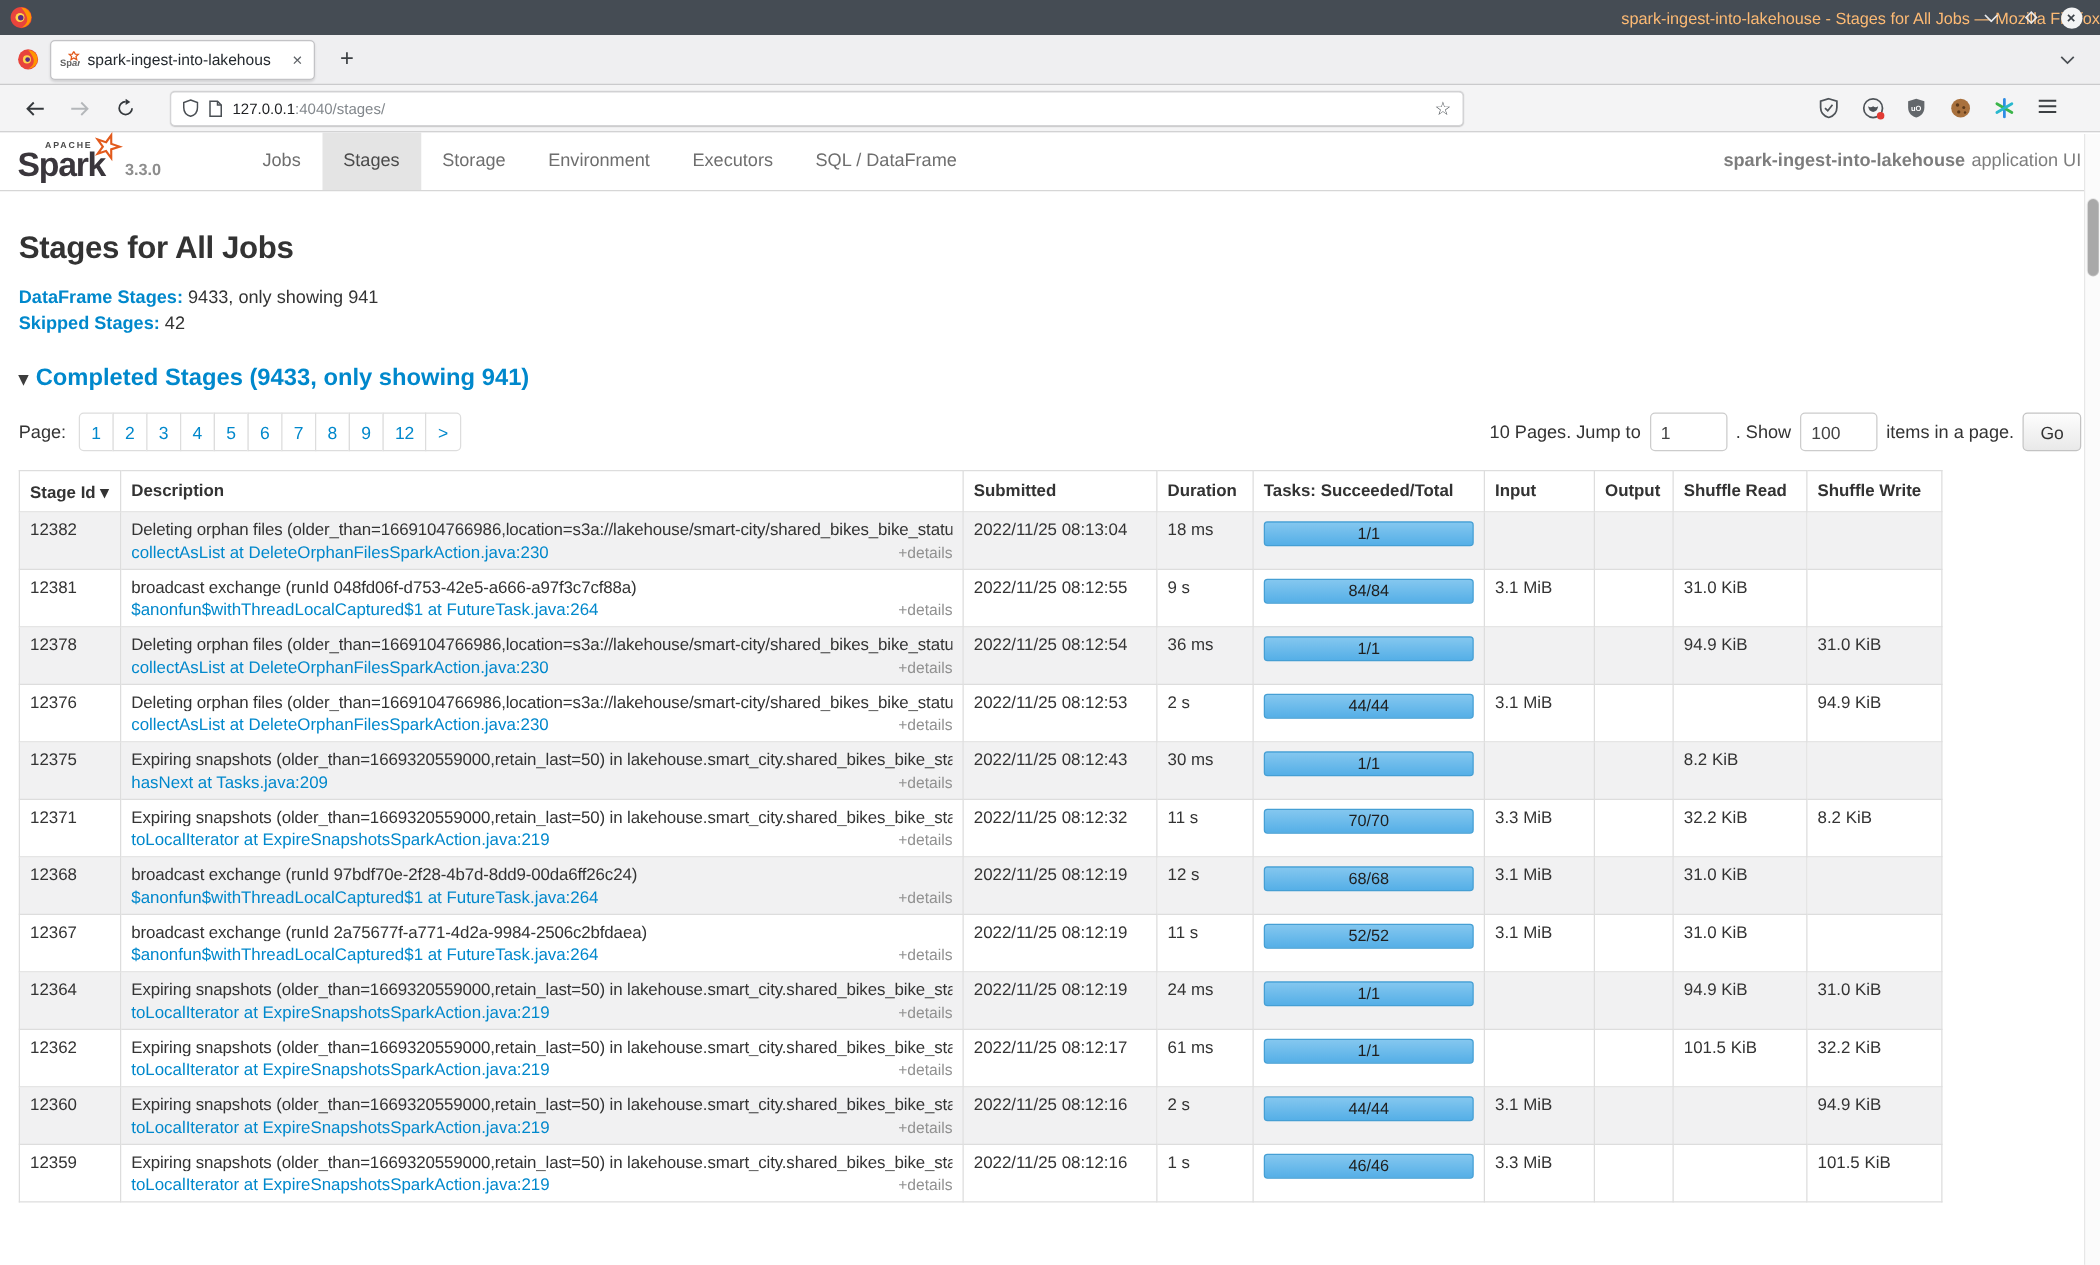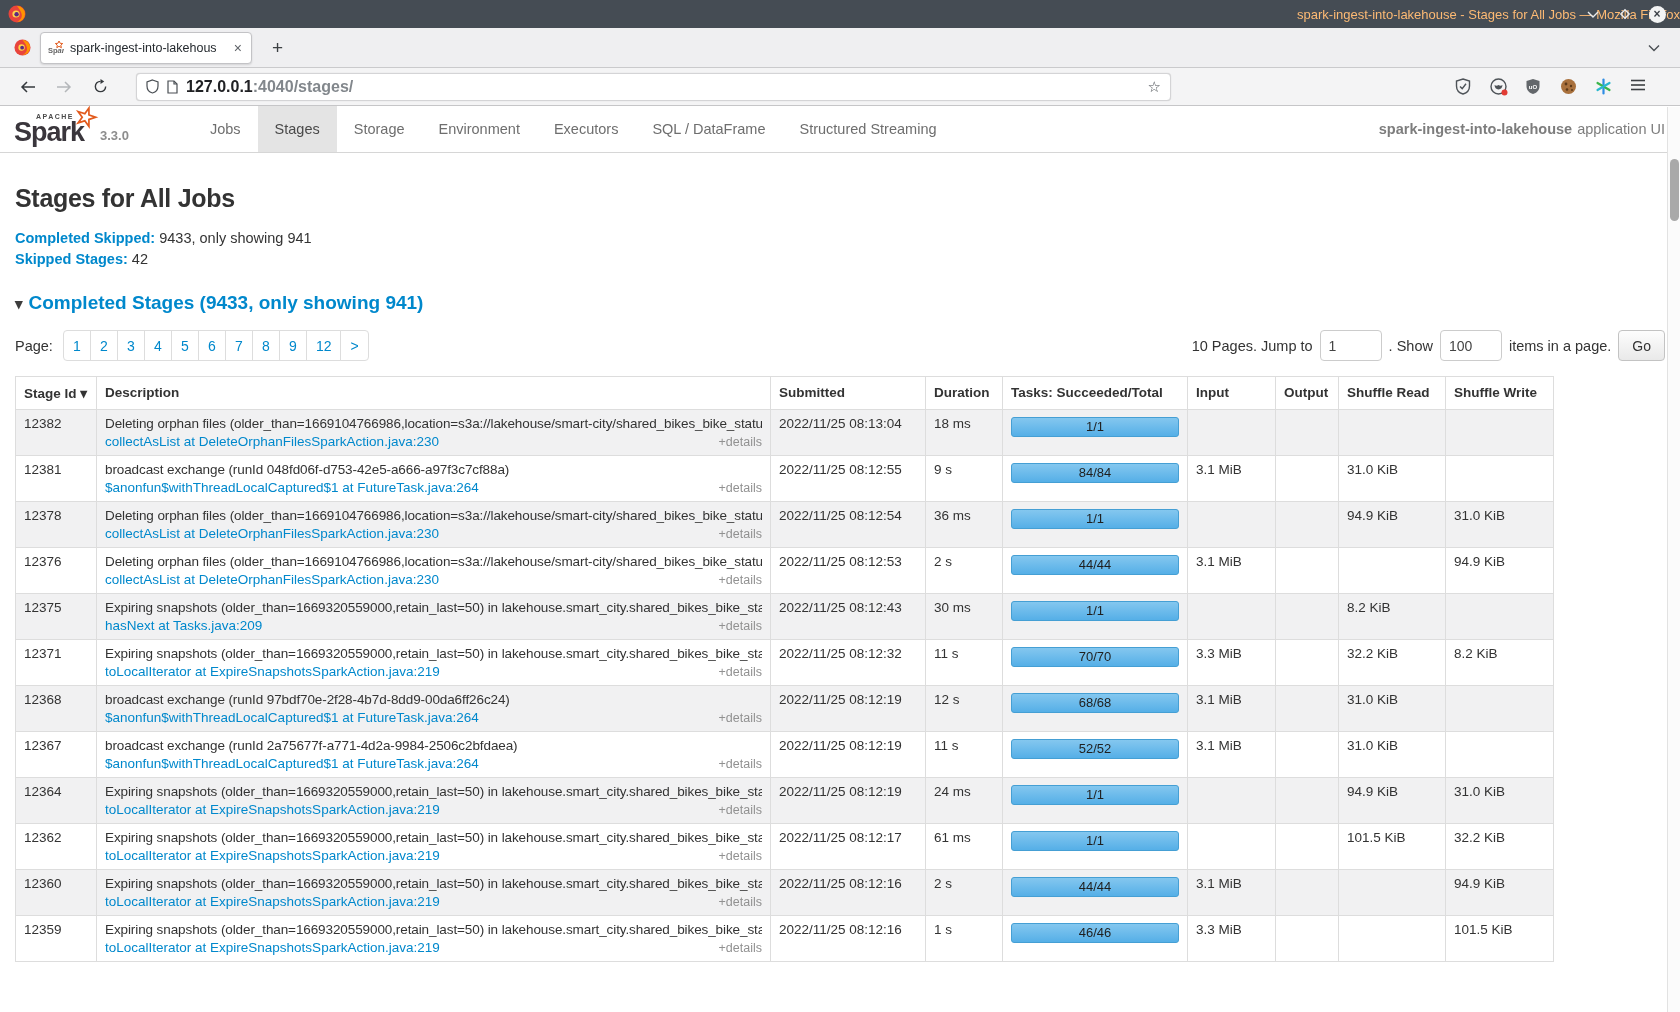--- a/index.html
+++ b/index.html
@@ -30,21 +30,21 @@
 
   .toolbar { height:38px; background:#f4f4f5; border-bottom:1px solid #c6c6c8;
              display:flex; align-items:center; padding:0 14px; }
   .nav-btn { width:28px; height:28px; display:flex; align-items:center; justify-content:center;
              font-size:17px; color:#35393d; }
   .nav-btn + .nav-btn { margin-left:8px; }
   .nav-btn.disabled { color:#b4b7ba; }
   .urlbar { margin-left:22px; width:1035px; height:28px; background:#fff;
             border:1px solid #d4d4d6; border-radius:4px; box-shadow:0 0 1px rgba(0,0,0,.2);
             display:flex; align-items:center; padding:0 9px; gap:8px; }
-  .url-text { font-size:16px; color:#202124;font-weight:bold; }
+  .url-text { font-size:12px; color:#202124; }
   .url-rest { color:#82878c; }
   .url-star { margin-left:auto; font-size:15px; color:#4a4f54; }
   .ext-icons { margin-left:auto; display:flex; align-items:center; gap:17px; padding-right:18px; }
   .ext { width:18px; height:18px; position:relative; }
 
   
   .spark-navbar { height:47px; background:#fff; border-bottom:1px solid #d6d6d6;
                   display:flex; align-items:stretch;gap:28px; }
   .logo-wrap { display:flex; align-items:flex-end; padding:4px 14px 6px 14px; }
   .spark-logo { position:relative; width:76px; height:36px; }
@@ -261,34 +261,33 @@
     </div>
     <span class="spark-version">3.3.0</span>
   </div>
   <div class="spark-nav-items" id="spark-nav-items">
       <div class="spark-nav-item">Jobs</div>
       <div class="spark-nav-item active">Stages</div>
       <div class="spark-nav-item">Storage</div>
       <div class="spark-nav-item">Environment</div>
       <div class="spark-nav-item">Executors</div>
       <div class="spark-nav-item">SQL / DataFrame</div>
-      <div class="spark-nav-item">Structured Streaming</div>
     </div>
   <div class="app-title">
     <span class="app-name">spark-ingest-into-lakehouse</span>
     <span>application UI</span>
   </div>
 </div>
 
 <div class="content">
   <h2 class="page-title">Stages for All Jobs</h2>
 
   <div class="stats">
     <p>
-      <span class="blue-label">Completed Skipped:</span>
+      <span class="blue-label">DataFrame Stages:</span>
       <span>9433, only showing 941</span>
     </p>
     <p>
       <span class="blue-label">Skipped Stages:</span>
       <span>42</span>
     </p>
   </div>
 
   <div class="section-head">
     <span class="arrow">▾</span><span>Completed Stages (9433, only showing 941)</span>

